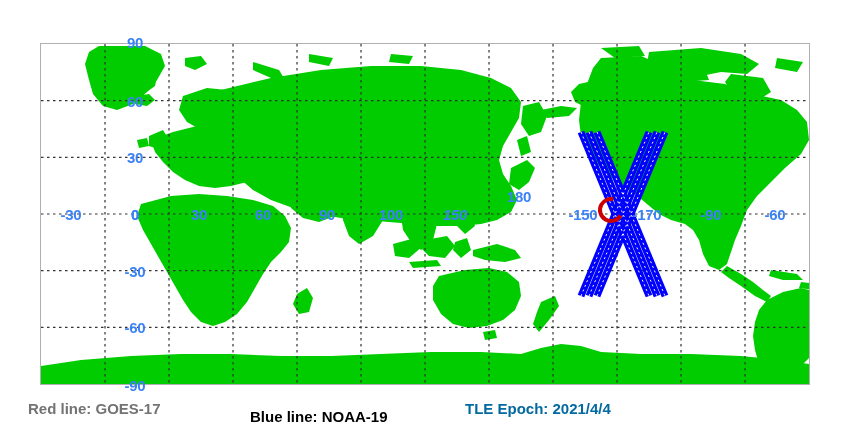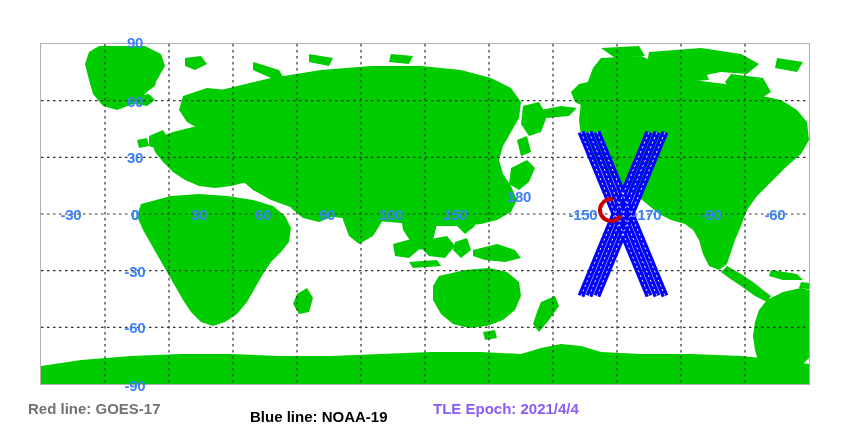--- a/index.html
+++ b/index.html
@@ -64,21 +64,21 @@
   .legend-entry {
     position: absolute;
     font-family: "Liberation Sans", sans-serif;
     font-weight: bold;
     font-size: 15px;
     white-space: nowrap;
     line-height: 1;
   }
   #legend-red   { left: 28px;  top: 8px; color: #737373; }
   #legend-blue  { left: 250px; top: 8px; color: #000000; margin-top: 8px; }
-  #legend-epoch { left: 433px; top: 8px; color: #8b5cf6; }
+  #legend-epoch { left: 465px; top: 8px; color: #0369a1; }
 </style>
 </head>
 <body>
 
 <div id="page">
 
   <div id="map-frame">
     <svg id="map-svg" viewBox="0 0 768 340" preserveAspectRatio="none">
 
       <defs>

